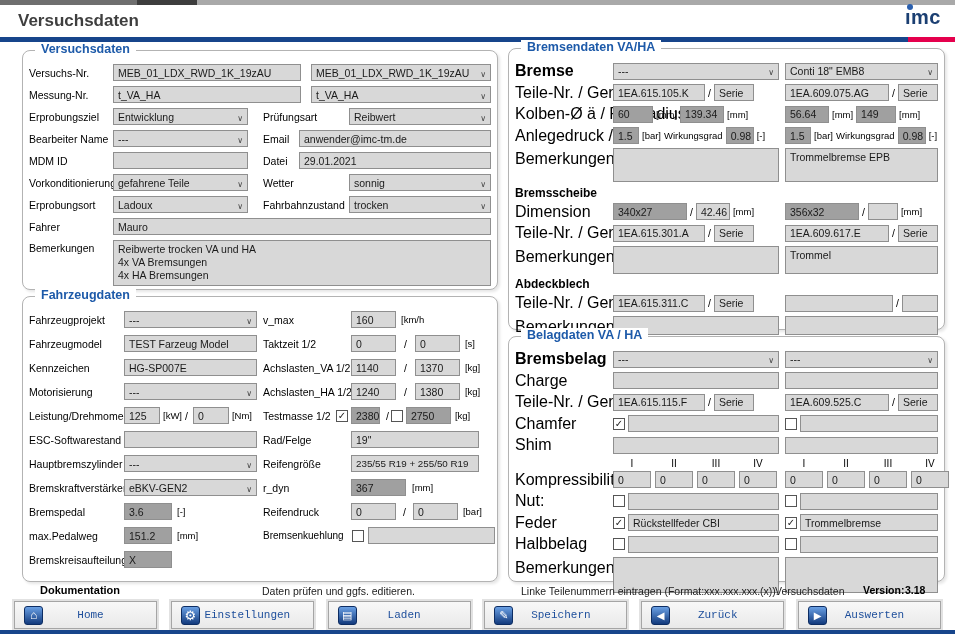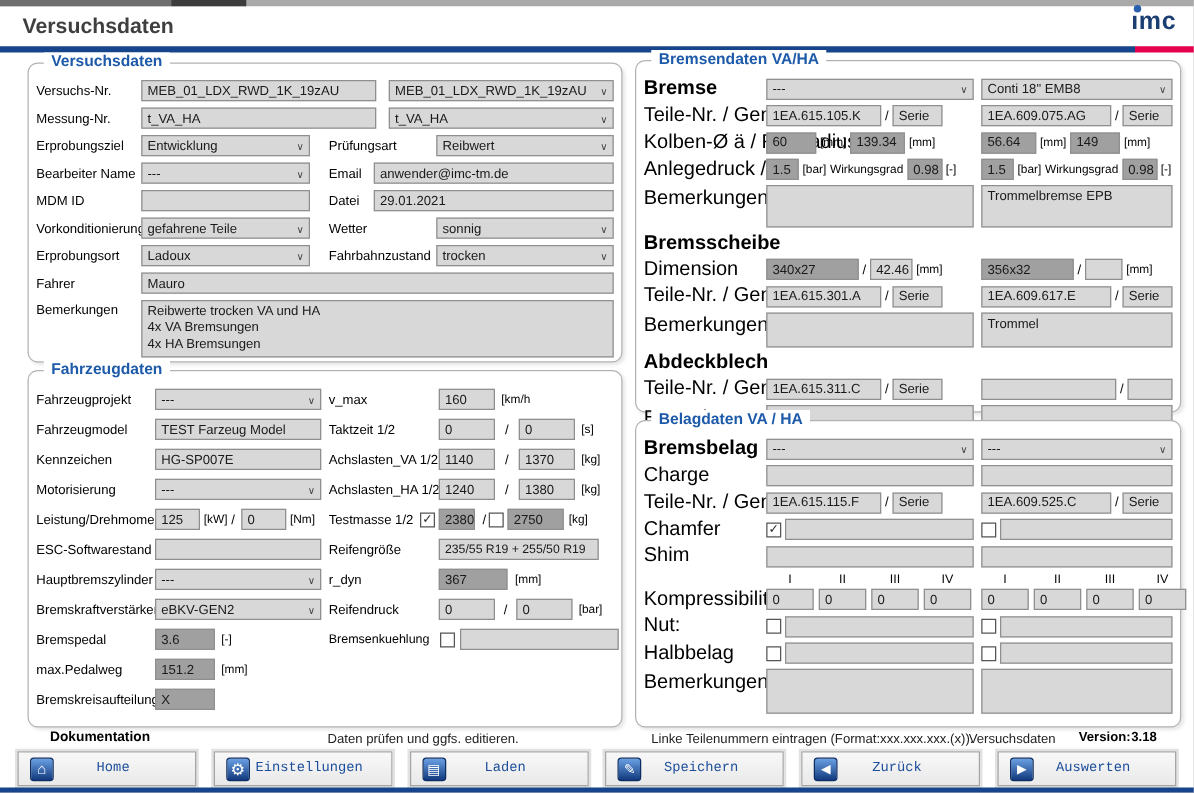--- a/index.html
+++ b/index.html
@@ -51,21 +51,21 @@
   .updbtn{width:130px;height:25px;background:linear-gradient(#f7f7f7,#e7e7e7);
           border:1px solid #ababab;display:flex;align-items:center;font-size:11px;color:#222;
           box-shadow:0 0 0 1px #d9d9d9;}
   .updbtn .ric{margin:0 14px 0 10px;}
   .ric::after{content:"\21BB";color:#2f6fd0;font-weight:bold;font-size:13px;}
 
   .row3{display:flex;align-items:center;margin:0 6px 3.5px 6px;min-height:17px;}
   .lbl3{width:98px;flex-shrink:0;font-size:16px;white-space:nowrap;}
   .zva{width:166px;display:flex;align-items:center;gap:3px;flex-shrink:0;margin-right:6px;min-width:0;}
   .zha{flex:1;display:flex;align-items:center;gap:3px;min-width:0;}
-  .sub{margin:2px 6px 3px 6px;font-size:16px;font-weight:bold;}
+  .sub{margin:2px 6px 3px 6px;font-size:12px;font-weight:bold;}
   .wlab{font-size:9.5px;white-space:nowrap;flex-shrink:0;}
   .rom{width:38px;text-align:center;font-size:10px;flex-shrink:0;}
   .romrow{margin-bottom:1px;}
 
   .foot-doc{position:absolute;left:40px;top:584px;font-size:11px;font-weight:bold;color:#000;}
   .foot-hint1{position:absolute;left:262px;top:585px;font-size:10.5px;color:#222;}
   .foot-hint2{position:absolute;left:521px;top:585px;font-size:10.5px;color:#222;}
   .foot-app{position:absolute;left:775px;top:585px;font-size:10.5px;color:#222;}
   .foot-ver{position:absolute;left:863px;top:584px;font-size:10.5px;font-weight:bold;color:#000;}
   .foot-vval{position:absolute;left:905px;top:584px;font-size:10.5px;font-weight:bold;color:#000;}
@@ -322,20 +322,26 @@
           <span>2380</span>
         </div>
       <span class="slash" style="margin:0 2px 0 6px">/</span>
       <span class="cb"></span>
       <div class="tb dark" style="width:45px;margin-left:3px">
           <span>2750</span>
         </div>
       <span class="unit" style="margin-left:4px">[kg]</span>
     </div>
     <div class="p2row">
+      <div class="lbl" style="width:88px">Rad/Felge</div>
+      <div class="tb" style="width:128px">
+          <span>19"</span>
+        </div>
+    </div>
+    <div class="p2row">
       <div class="lbl" style="width:88px">Reifengröße</div>
       <div class="tb" style="width:128px;font-size:9.8px">
           <span>235/55 R19 + 255/50 R19</span>
         </div>
     </div>
     <div class="p2row">
       <div class="lbl" style="width:88px">r_dyn</div>
       <div class="tb dark" style="width:55px">
           <span>367</span>
         </div>
@@ -668,20 +674,35 @@
     <div class="zva">
         <span class="cb"></span>
         <div class="tb f1"></div>
       </div>
     <div class="zha">
         <span class="cb"></span>
         <div class="tb f1"></div>
       </div>
   </div>
   <div class="row3">
+    <div class="lbl3">Feder</div>
+    <div class="zva">
+        <span class="cb checked"></span>
+        <div class="tb f1">
+          <span>Rückstellfeder CBI</span>
+        </div>
+      </div>
+    <div class="zha">
+        <span class="cb checked"></span>
+        <div class="tb f1">
+          <span>Trommelbremse</span>
+        </div>
+      </div>
+  </div>
+  <div class="row3">
     <div class="lbl3">Halbbelag</div>
     <div class="zva">
         <span class="cb"></span>
         <div class="tb f1"></div>
       </div>
     <div class="zha">
         <span class="cb"></span>
         <div class="tb f1"></div>
       </div>
   </div>

